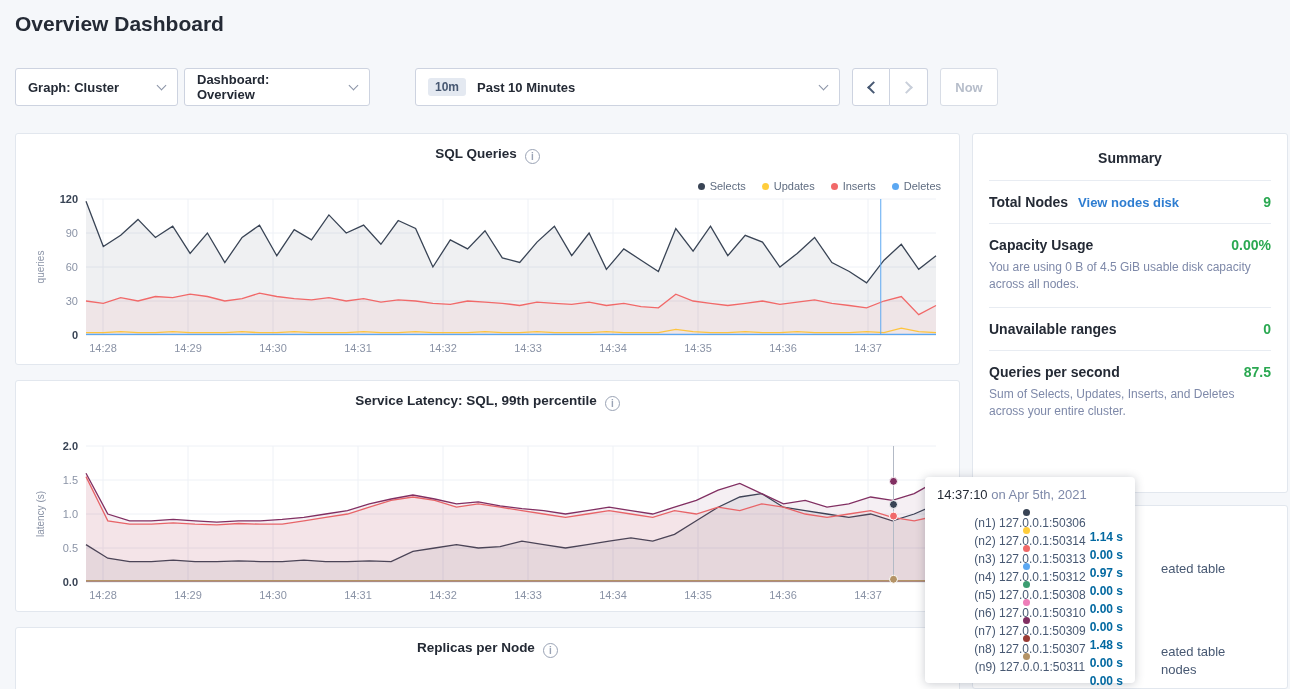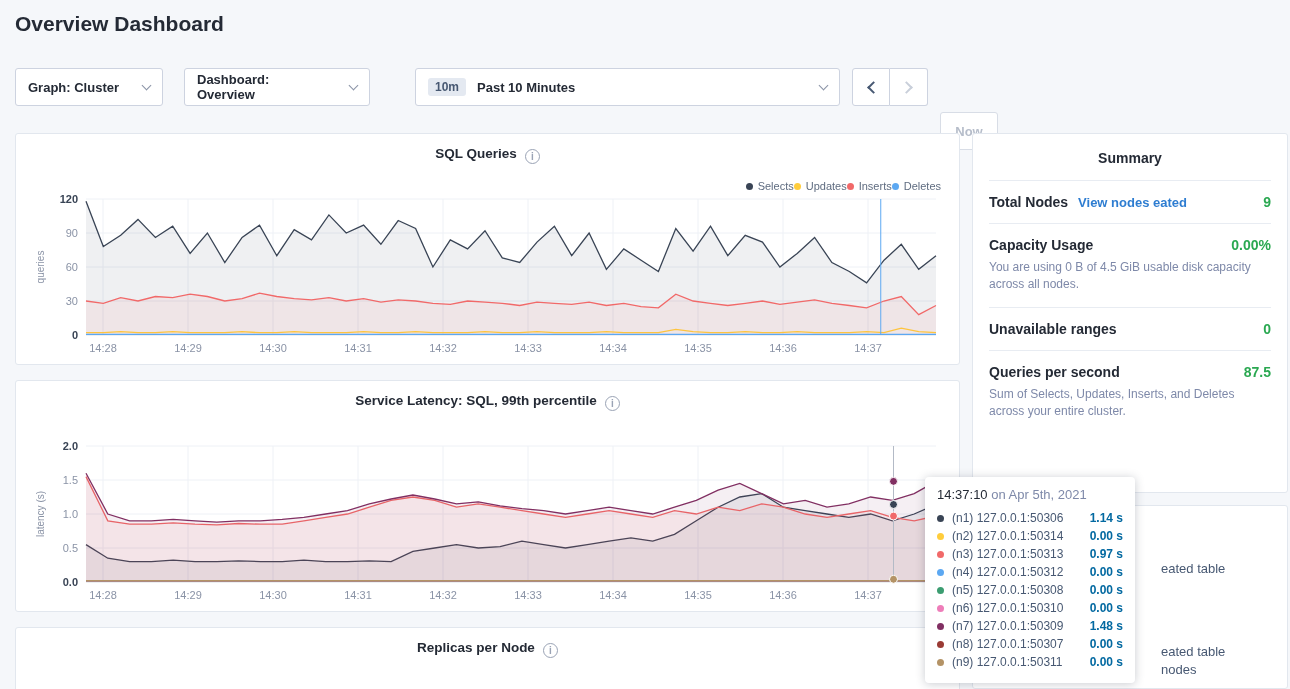--- a/index.html
+++ b/index.html
@@ -3,48 +3,48 @@
 <meta charset="utf-8">
 <style>
   * { box-sizing: border-box; margin: 0; padding: 0; }
   body { font-family: "Liberation Sans", sans-serif; background: #f5f7fa; }
   #app { position: relative; width: 1290px; height: 689px; background: #f5f7fa; overflow: hidden; }
 
   h1.page-title { position: absolute; left: 15px; top: 12px; font-size: 21px; font-weight: 600; color: #242a35; }
 
   .dd { position: absolute; top: 68px; height: 38px; background: #fff; border: 1px solid #cdd3e0; border-radius: 3px;
         display: flex; align-items: center; padding: 0 12px; font-size: 13px; font-weight: 600; color: #242a35; cursor: pointer; }
-  .graph-dd { left: 15px; width: 148px; justify-content: space-between; }
+  .graph-dd { left: 15px; width: 163px; justify-content: space-between; }
   .dash-dd  { left: 184px; width: 186px; justify-content: space-between; gap: 22px; }
   .time-dd  { left: 415px; width: 425px; }
   .badge { background: #e4e9f1; border-radius: 3px; padding: 2px 7px; font-size: 12px; font-weight: 700; color: #475872; margin-right: 11px; }
   .time-label { font-size: 13px; font-weight: 700; color: #242a35; }
   .chev { width: 7px; height: 7px; border-right: 1.5px solid #8a93a6; border-bottom: 1.5px solid #8a93a6;
           transform: rotate(45deg); display: inline-block; margin-top: -4px; }
   .chev.right-end { margin-left: auto; }
 
   .pager { position: absolute; left: 852px; top: 68px; display: flex; }
   .pg { width: 38px; height: 38px; background: #fff; border: 1px solid #cdd3e0; display: flex; align-items: center; justify-content: center; cursor: pointer; }
   .pg-left  { border-radius: 3px 0 0 3px; }
   .pg-right { border-radius: 0 3px 3px 0; border-left: none; }
   .arrow { width: 9px; height: 9px; border-right: 2px solid; border-bottom: 2px solid; display: inline-block; }
   .arrow-left  { border-color: #475872; transform: rotate(135deg); margin-left: 4px; }
   .arrow-right { border-color: #c9cfda; transform: rotate(-45deg); margin-right: 4px; }
   .nowbtn { position: absolute; left: 940px; top: 68px; width: 58px; height: 38px; background: #fff; border: 1px solid #d8dde6;
-            border-radius: 3px; color: #b6bdca; font-weight: 700; font-size: 13px; display: flex; align-items: center; justify-content: center; margin-top: 44px; }
+            border-radius: 3px; color: #b6bdca; font-weight: 700; font-size: 13px; display: flex; align-items: center; justify-content: center; }
 
   .card { position: absolute; background: #fff; border: 1px solid #e2e7ee; border-radius: 3px; }
   .chart1 { left: 15px; top: 133px; width: 945px; height: 232px; }
   .chart2 { left: 15px; top: 380px; width: 945px; height: 232px; }
   .chart3 { left: 15px; top: 627px; width: 945px; height: 120px; }
   .chart-title { position: absolute; top: 12px; width: 100%; text-align: center; font-size: 13.5px; font-weight: 700; color: #242a35; }
   .info { display: inline-block; width: 15px; height: 15px; border: 1px solid #9aa3b5; border-radius: 50%;
           margin-left: 8px; font-size: 10px; line-height: 13px; color: #9aa3b5; text-align: center; vertical-align: -2px; }
   .info::after { content: "i"; }
-  .legend { position: absolute; top: 46px; right: 18px; display: flex; align-items: center; }
+  .legend { position: absolute; top: 46px; right: 18px; display: flex; gap: 16px; align-items: center; }
   .leg-item { display: flex; align-items: center; font-size: 11px; color: #5f6c80; cursor: pointer; }
   .leg-dot { width: 7px; height: 7px; border-radius: 50%; margin-right: 5px; }
   svg.plot { position: absolute; top: 40px; left: 0; }
   svg text { font-family: "Liberation Sans", sans-serif; }
 
   .summary { left: 972px; top: 133px; width: 316px; height: 360px; padding: 0 16px; }
   .sum-title { text-align: center; font-size: 14px; font-weight: 700; color: #242a35; padding: 16px 0 14px; }
   .sum-row { border-top: 1px solid #e8ecf2; padding: 13px 0; }
   .sum-row-top { display: flex; align-items: center; }
   .sum-label { font-size: 14px; font-weight: 700; color: #242a35; }
@@ -53,21 +53,21 @@
   .sum-desc { font-size: 12px; color: #7e89a9; margin-top: 6px; line-height: 1.45; }
 
   .events { left: 972px; top: 505px; width: 316px; height: 184px; }
   .frag { position: absolute; font-size: 13px; color: #475872; left: 188px; white-space: nowrap; }
   .frag1 { top: 55px; } .frag2 { top: 138px; } .frag3 { top: 156px; }
 
   .tooltip { position: absolute; left: 925px; top: 477px; width: 210px; background: #fff; border-radius: 4px;
              box-shadow: 0 1px 10px rgba(38,46,66,0.25); padding: 10px 12px 12px; z-index: 20; }
   .tt-head { font-size: 13px; color: #242a35; margin-bottom: 7px; }
   .tt-date { color: #7e89a9; }
-  .tt-row { display: flex; align-items: center; height: 18px; }
+  .tt-row { display: flex; align-items: center; height: 18px; flex-direction: column; }
   .tt-dot { width: 7px; height: 7px; border-radius: 50%; margin-right: 8px; flex: none; }
   .tt-label { font-size: 12px; color: #475872; }
   .tt-val { margin-left: auto; font-size: 12px; font-weight: 700; color: #0369a1; }
 </style>
 </head>
 <body>
 
 <div id="app">
 
   <h1 class="page-title">Overview Dashboard</h1>
@@ -222,21 +222,21 @@
     <div class="chart-title">
       <span>Replicas per Node</span><span class="info"></span>
     </div>
   </div>
 
   <div class="card summary">
     <div class="sum-title">Summary</div>
 
     <div class="sum-row sum-row-top">
       <span class="sum-label">Total Nodes</span>
-      <a class="sum-link">View nodes eated</a>
+      <a class="sum-link">View nodes disk</a>
       <span class="sum-value">9</span>
     </div>
 
     <div class="sum-row">
       <div class="sum-row-top">
         <span class="sum-label">Capacity Usage</span>
         <span class="sum-value">0.00%</span>
       </div>
       <div class="sum-desc">You are using 0 B of 4.5 GiB usable disk capacity across all nodes.</div>
     </div>

